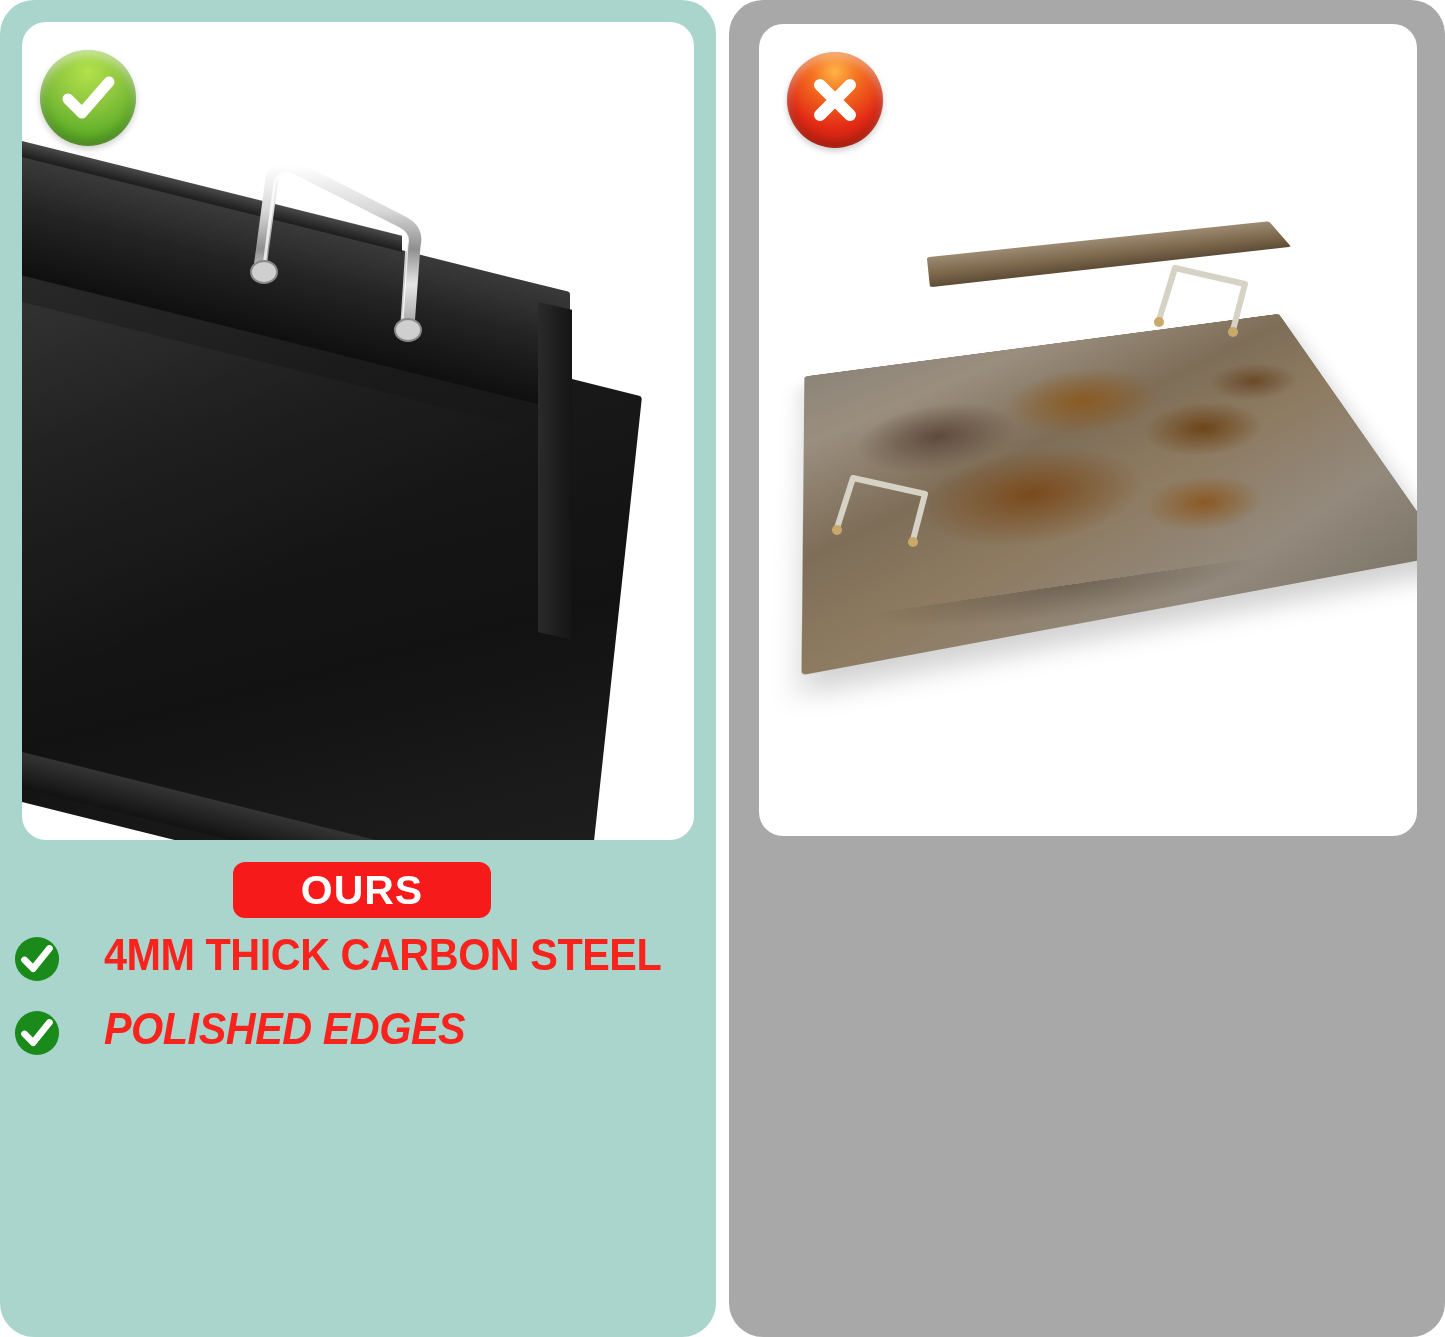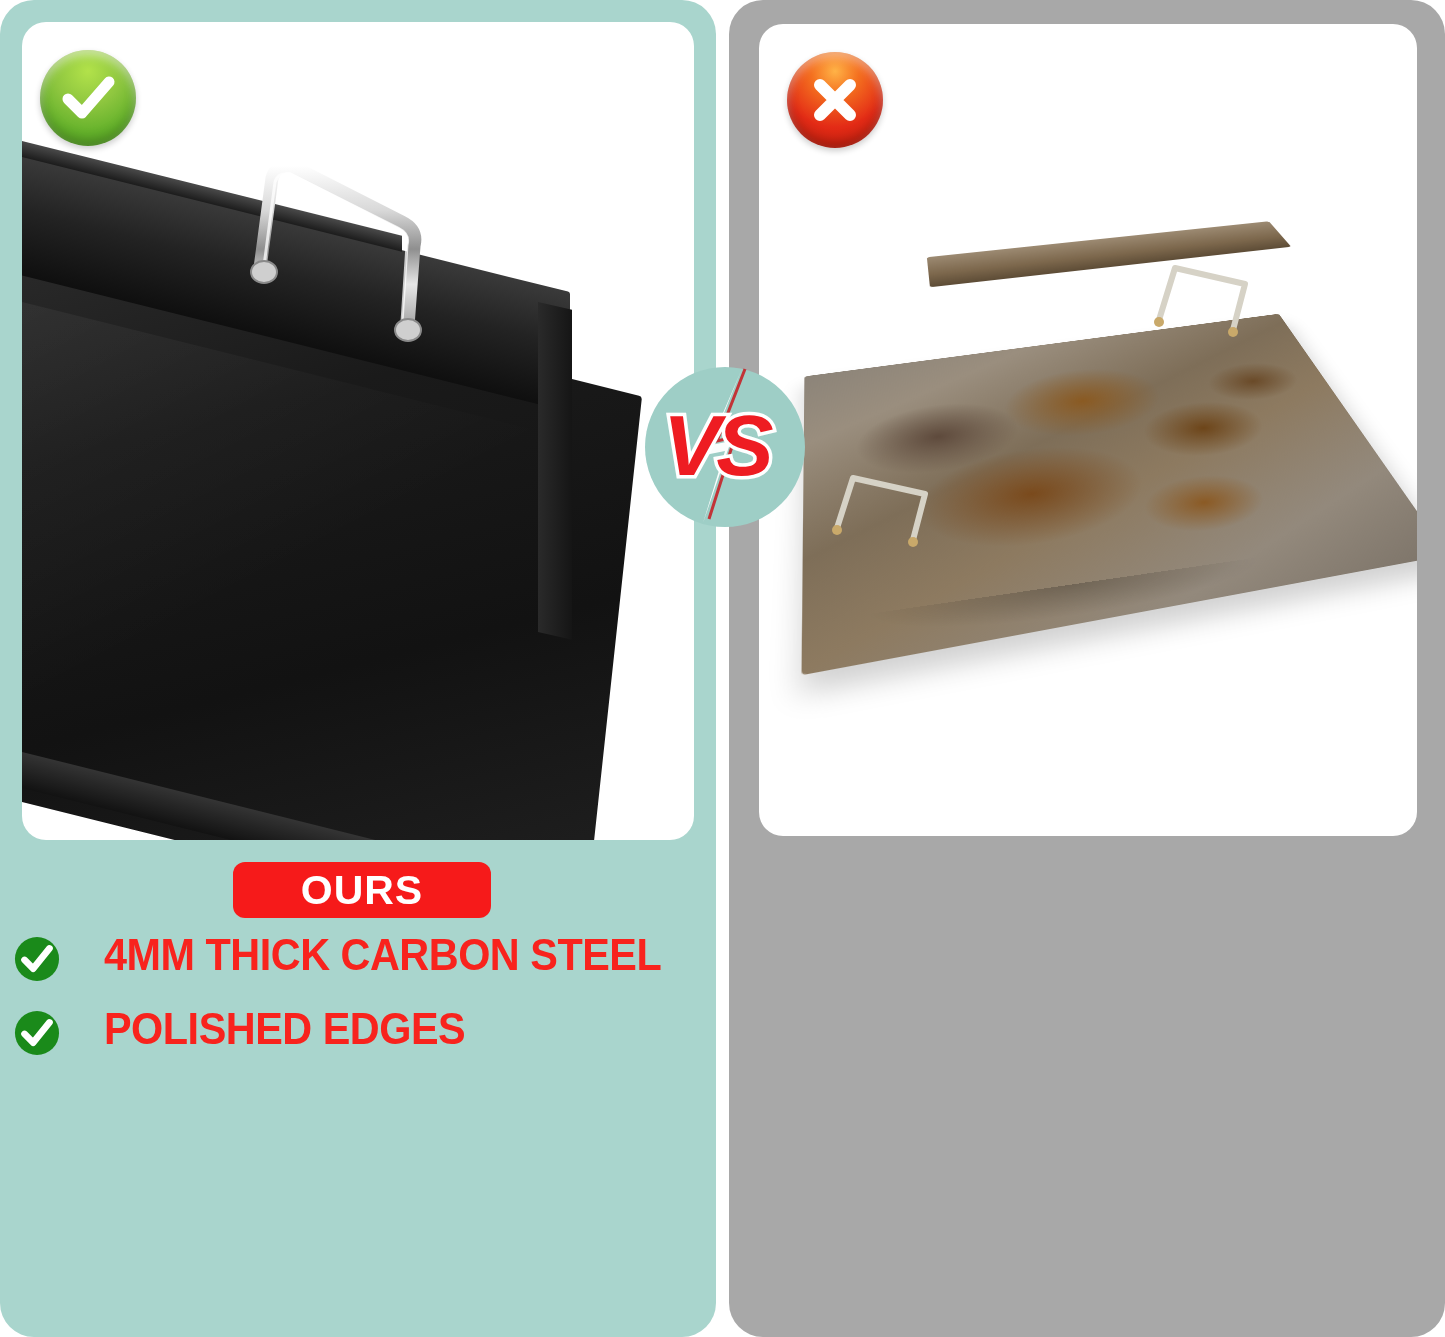--- a/index.html
+++ b/index.html
@@ -274,21 +274,21 @@
     top: 936px;
     width: 700px;
   }
 
   .feature-row {
     display: flex;
     align-items: flex-start;
     box-sizing: border-box;
   }
   .feature-list.ours .feature-row { margin-bottom: 28px; gap: 32px; }
-  .feature-list.ours .feature-row:last-child { margin-bottom: 0; }
+  .feature-list.ours .feature-row:last-child { margin-bottom: 0; font-style: italic; }
 
   .row-icon {
     flex: 0 0 auto;
     display: block;
   }
   .feature-list.ours .row-icon { width: 46px; height: 46px; margin-right: 12px; }
 
   .row-text {
     font-weight: bold;
     line-height: 1.06;
@@ -405,23 +405,14 @@
 
       <div class="gloss-badge cross">
         <svg viewBox="0 0 64 64" aria-hidden="true">
           <path d="M17 17 L47 47 M47 17 L17 47" fill="none" stroke="#ffffff" stroke-width="12" stroke-linecap="round"></path>
         </svg>
       </div>
     </div>
 
   </section>
 
-  <div id="vs-badge">
-    <div class="vs-disc"></div>
-    <svg viewBox="0 0 160 160" aria-hidden="true">
-
-      <path d="M96 4 L66 78 L86 74 L58 156 L80 84 L60 88 Z" fill="#ffffff" opacity=".95"></path>
-      <path d="M100 2 L72 74 L90 70 L64 152" fill="none" stroke="#c8171d" stroke-width="3" opacity=".85"></path>
-      <text class="vs-text" x="18" y="108">VS</text>
-    </svg>
-  </div>
 
 </div>
 
 </body></html>

